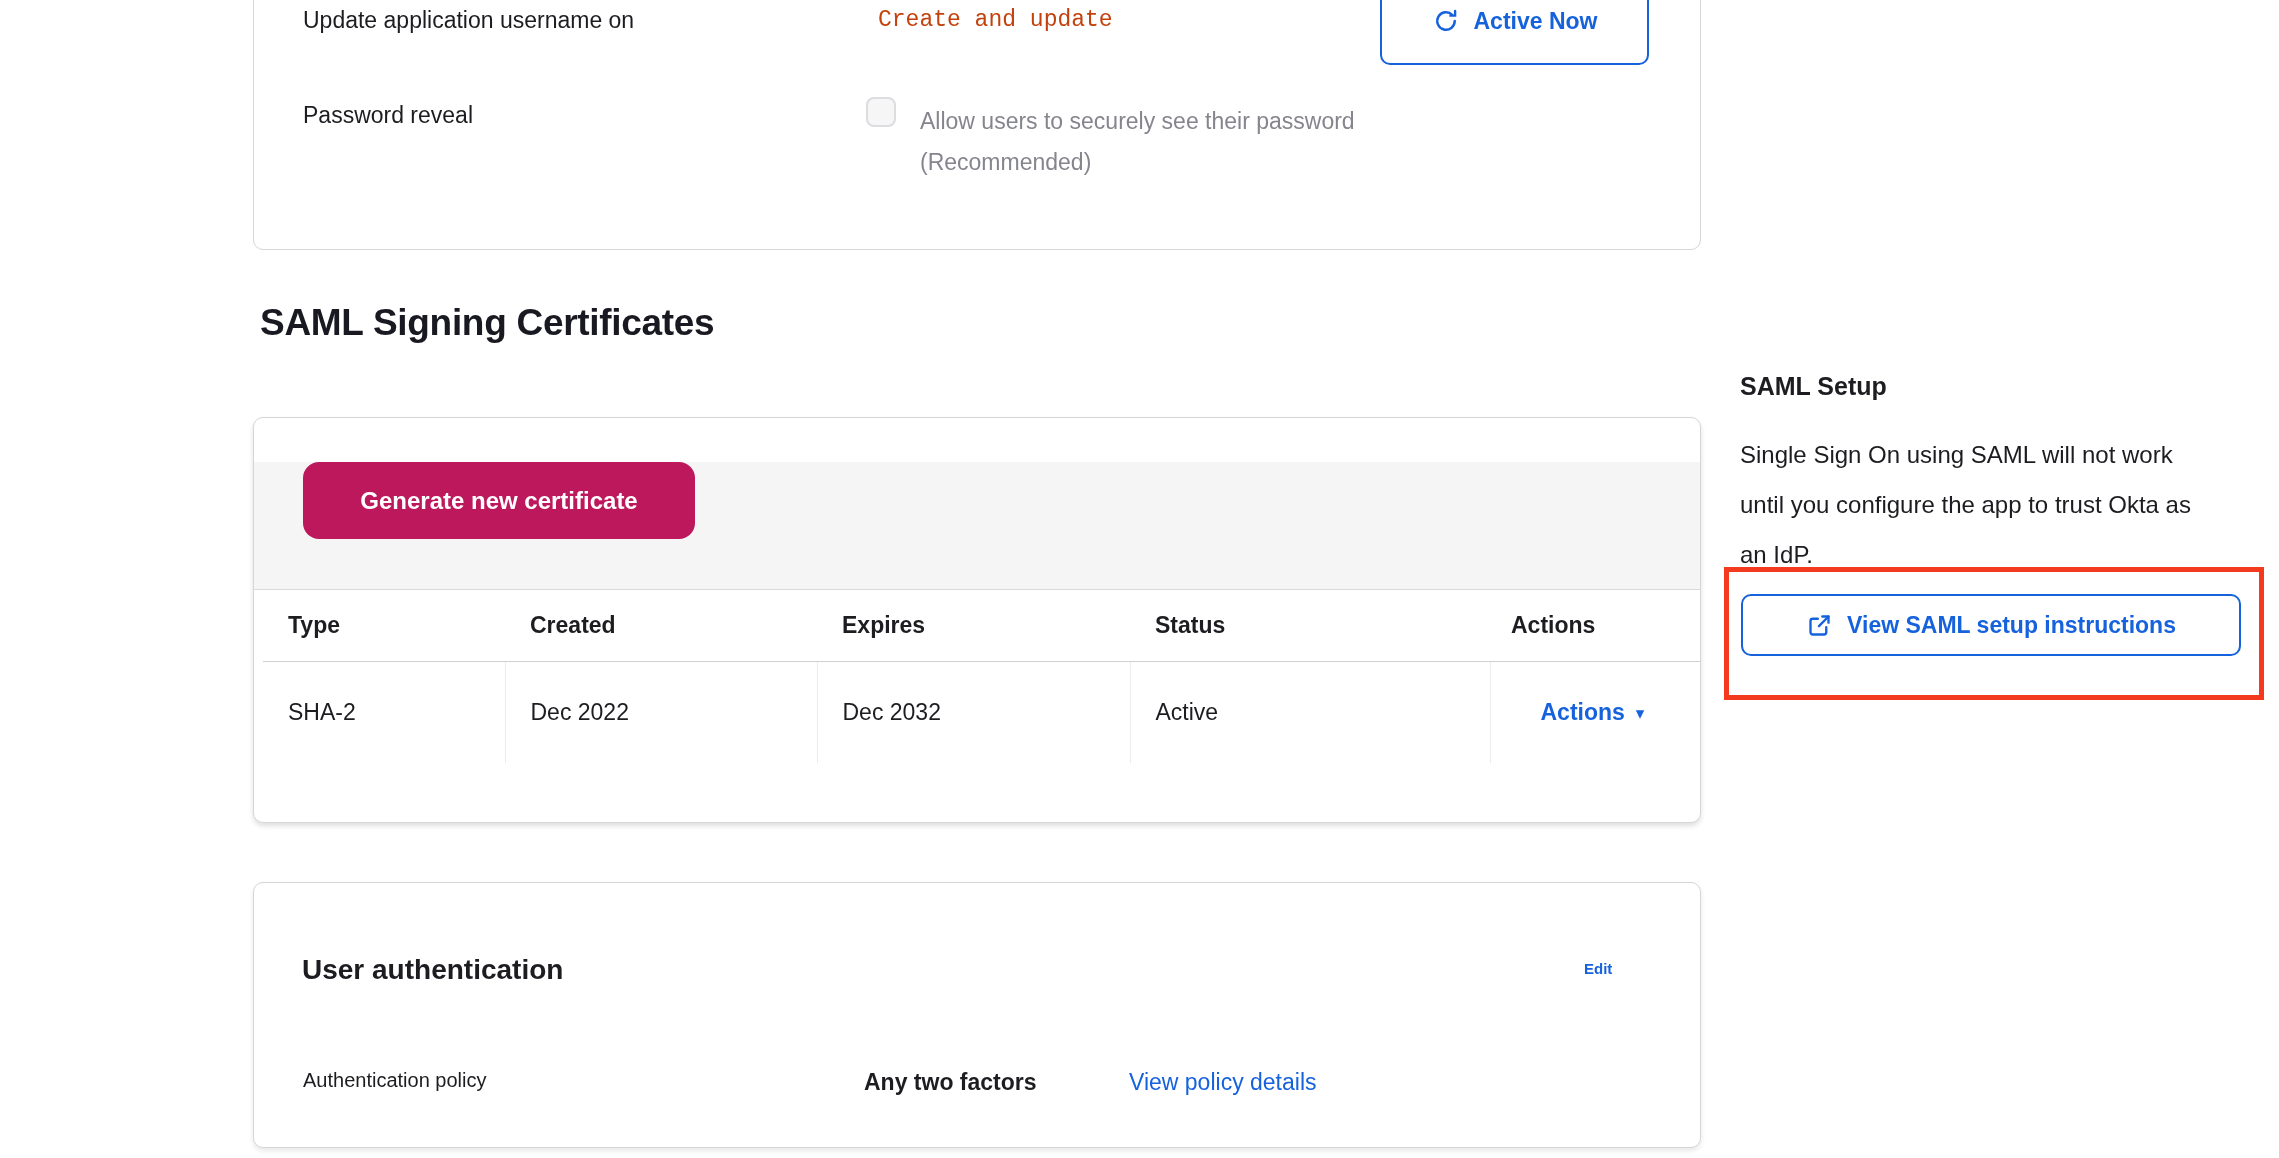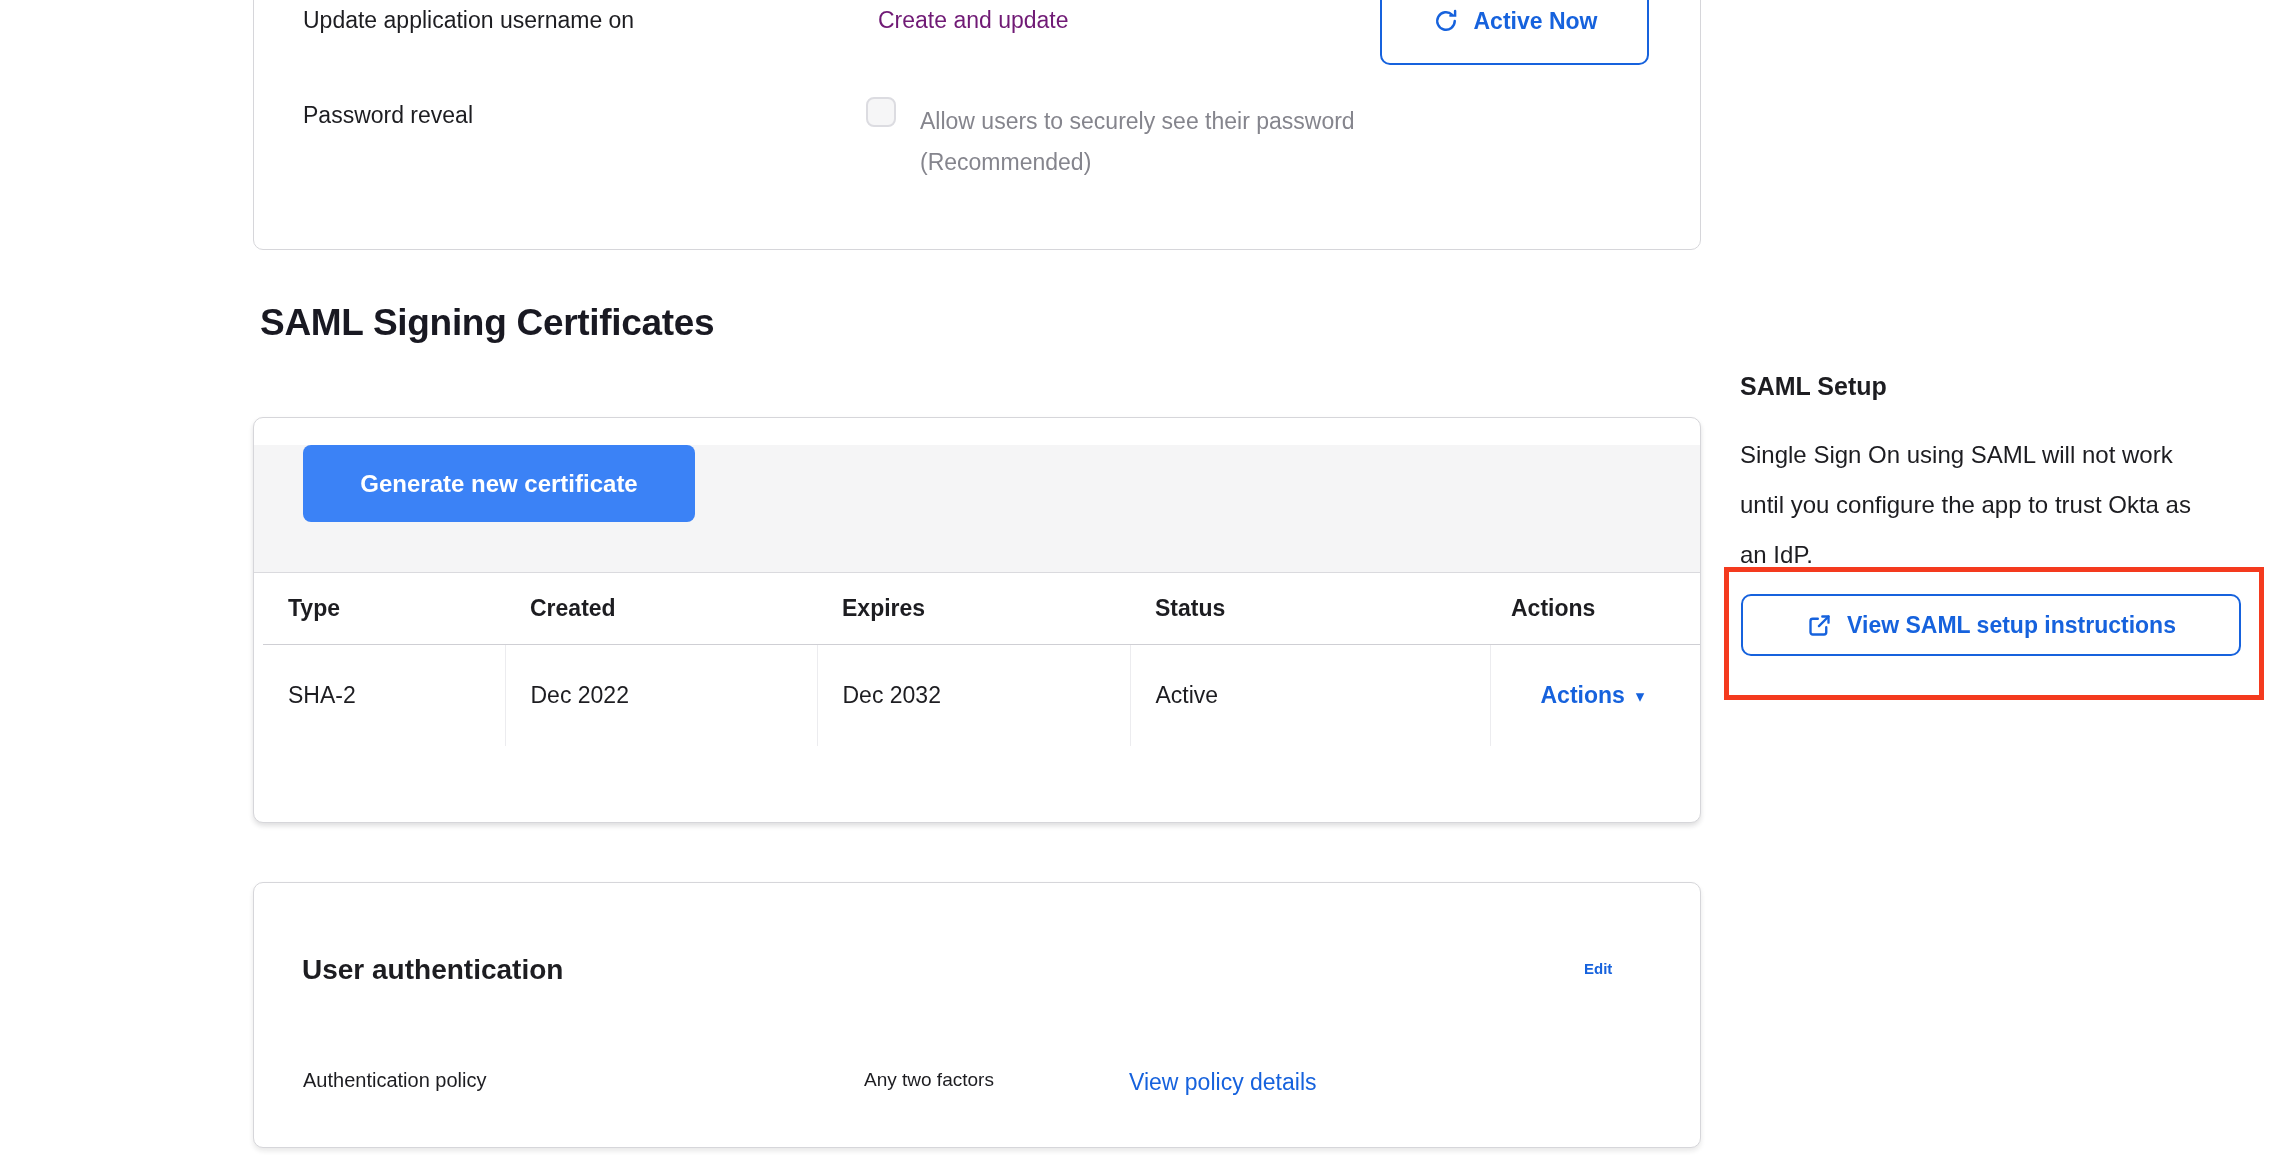--- a/index.html
+++ b/index.html
@@ -22,21 +22,21 @@
   }
 
   
   .panel-top { left: 253px; top: -62px; width: 1448px; height: 312px; }
   .form-label, .form-value {
     position: absolute;
     font-size: 23px;
     line-height: 30px;
     white-space: nowrap;
   }
-  .form-value { color: #701a75; }
+  .form-value { color: #c2410c; font-family: Liberation Mono, monospace; }
 
   .btn-outline {
     display: flex;
     align-items: center;
     justify-content: center;
     gap: 14px;
     background: #fff;
     border: 2px solid #1662dd;
     border-radius: 10px;
     color: #1662dd;
@@ -85,27 +85,27 @@
   }
   .cert-head {
     height: 128px;
     background: #f5f5f6;
     border-bottom: 1px solid #dadade;
   }
   .btn-primary {
     display: flex;
     align-items: center;
     justify-content: center;
-    margin: 27px 0 0 49px;
+    margin: 44px 0 0 49px;
     width: 392px;
     height: 77px;
-    background: #3b82f6;
+    background: #be185d;
     color: #fff;
     border: none;
-    border-radius: 8px;
+    border-radius: 16px;
     font-size: 24px;
     font-weight: 700;
     cursor: pointer;
     font-family: inherit;
   }
   table.cert-table {
     width: 100%;
     border-collapse: collapse;
     font-size: 23px;
     table-layout: fixed;
@@ -147,21 +147,21 @@
   }
   .auth-title {
     position: absolute;
     left: 48px; top: 71px;
     margin: 0;
     font-size: 28px;
     font-weight: 700;
   }
   .edit-link { position: absolute; left: 1318px; top: 77px; font-size: 15px; margin-left: 12px; }
   .auth-row-label  { position: absolute; left: 49px;  top: 186px; font-size: 20px; }
-  .auth-row-value  { position: absolute; left: 610px; top: 186px; font-size: 19px; }
+  .auth-row-value  { position: absolute; left: 610px; top: 186px; font-size: 23px; font-weight: bold; }
   .auth-row-link   { position: absolute; left: 875px; top: 186px; font-size: 23px; font-weight: 400; }
 
   
   .sb-title {
     position: absolute;
     left: 1740px; top: 372px;
     margin: 0;
     font-size: 25px;
     font-weight: 700;
   }

